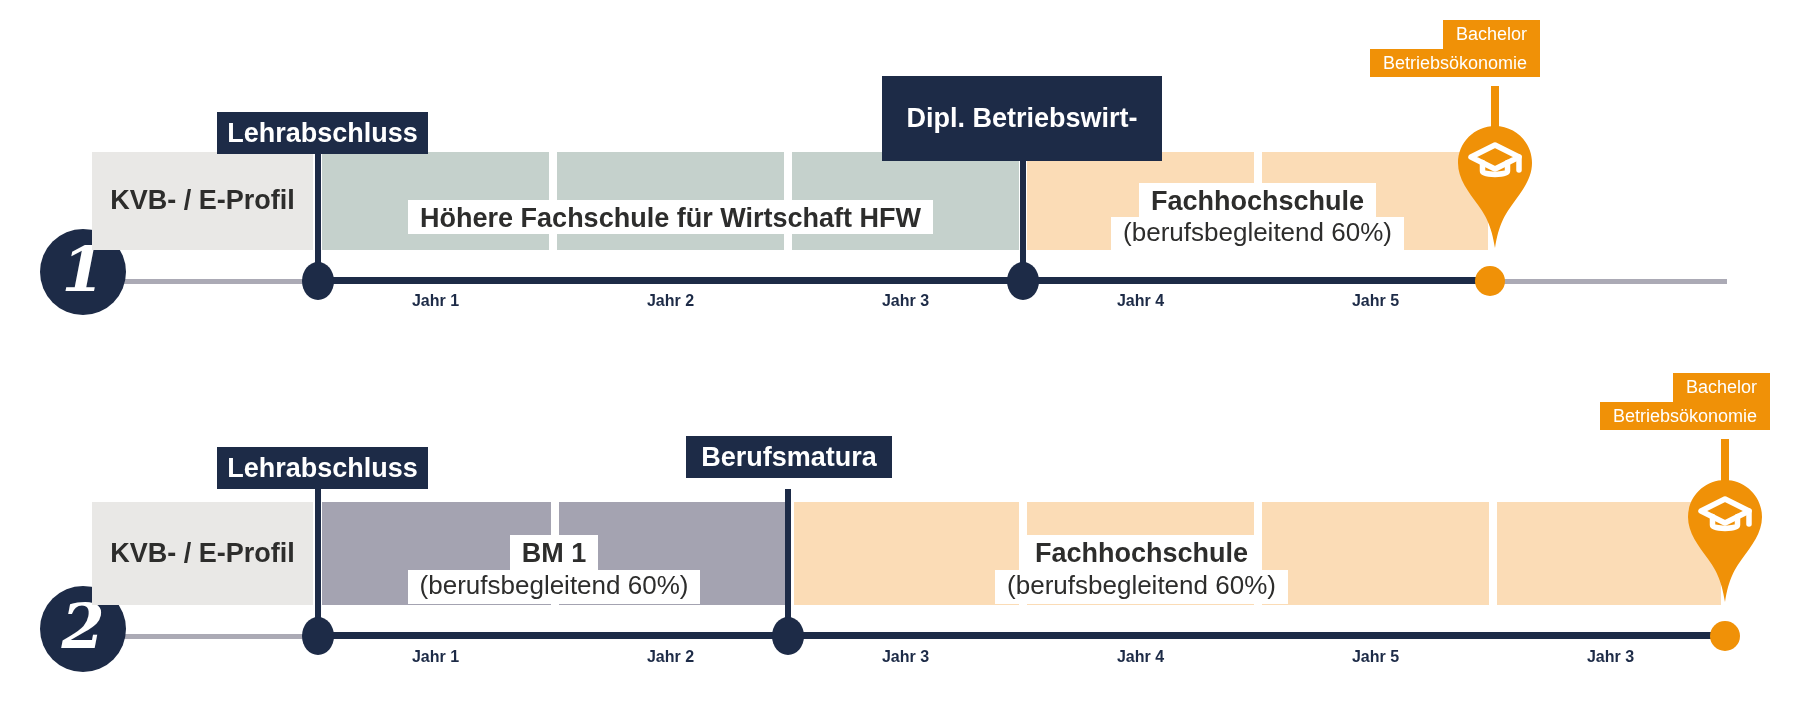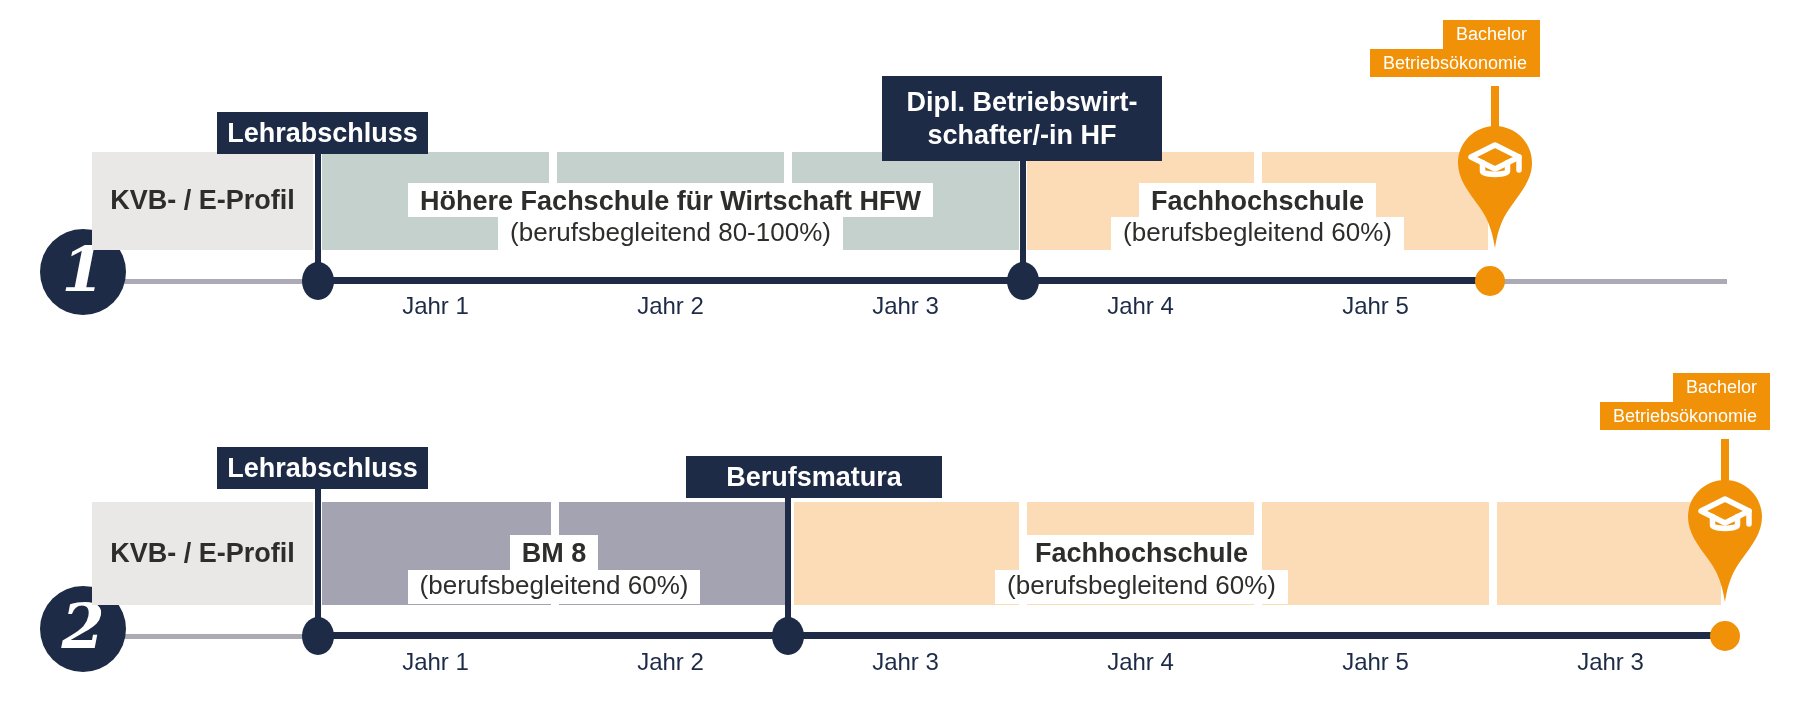--- a/index.html
+++ b/index.html
@@ -43,21 +43,21 @@
   .overlay .l2{background:#fff;font-size:26px;color:var(--textdark);
     padding:0 12px 3px;white-space:nowrap;line-height:1.2;}
   .tag{
     position:absolute;background:var(--navy);color:#fff;font-weight:bold;font-size:27px;
     display:flex;flex-direction:column;align-items:center;justify-content:center;
     text-align:center;line-height:1.2;box-sizing:border-box;
   }
   .pole{position:absolute;width:6px;background:var(--navy);}
   .year{
     position:absolute;width:235px;text-align:center;color:var(--navy);
-    font-size:24px;font-weight:400;
+    font-size:16px;font-weight:700;
   }
   .endlabel{position:absolute;display:flex;flex-direction:column;align-items:flex-end;}
   .endlabel .line{
     background:var(--orange);color:#fff;font-weight:normal;font-size:18px;
     padding:4px 13px;white-space:nowrap;line-height:1.15;
   }
   .conn{position:absolute;width:8px;background:var(--orange);}
   .pin{position:absolute;}
 </style>
 </head>
@@ -78,38 +78,36 @@
     <div class="kv" style="left:92px;top:152px;width:221px;height:98px">
       <span>KV</span>
       <span>B- / E-Profil</span>
     </div>
 
     <div class="bar sage" style="left:322px;top:152px;width:227px;height:98px"></div>
     <div class="bar sage" style="left:557px;top:152px;width:227px;height:98px"></div>
     <div class="bar sage" style="left:792px;top:152px;width:227px;height:98px"></div>
     <div class="overlay" style="left:322px;top:152px;width:697px;height:98px">
       <span class="l1">Höhere Fachschule für Wirtschaft HFW</span>
-      <span class="l2">(berufsbegleitend 80-100%)</span>
     </div>
 
     <div class="bar peach" style="left:1027px;top:152px;width:227px;height:98px"></div>
     <div class="bar peach" style="left:1262px;top:152px;width:226px;height:98px"></div>
     <div class="overlay" style="left:1027px;top:152px;width:461px;height:98px">
       <span class="l1">Fachhochschule</span>
       <span class="l2">(berufsbegleitend 60%)</span>
     </div>
 
     <div class="tag" style="left:217px;top:112px;width:211px;height:42px">
       <span>Lehrabschluss</span>
     </div>
     <div class="pole" style="left:315px;top:154px;height:126px"></div>
 
     <div class="tag" style="left:882px;top:76px;width:280px;height:85px">
       <span>Dipl. Betriebswirt-</span>
-      <span>schafter/-in HF</span>
     </div>
     <div class="pole" style="left:1020px;top:161px;height:119px"></div>
 
     <div class="dot navy" style="left:302px;top:262px"></div>
     <div class="dot navy" style="left:1007px;top:262px"></div>
     <div class="dot orange" style="left:1475px;top:266px"></div>
 
     <div class="endlabel" style="right:260px;top:20px">
       <span class="line">Bachelor</span>
       <span class="line">Betriebsökonomie</span>
@@ -141,39 +139,39 @@
     </div>
 
     <div class="kv" style="left:92px;top:502px;width:221px;height:103px">
       <span>KV</span>
       <span>B- / E-Profil</span>
     </div>
 
     <div class="bar purple" style="left:322px;top:502px;width:229px;height:103px"></div>
     <div class="bar purple" style="left:559px;top:502px;width:227px;height:103px"></div>
     <div class="overlay" style="left:322px;top:502px;width:464px;height:103px">
-      <span class="l1">BM 8</span>
+      <span class="l1">BM 1</span>
       <span class="l2">(berufsbegleitend 60%)</span>
     </div>
 
     <div class="bar peach" style="left:794px;top:502px;width:225px;height:103px"></div>
     <div class="bar peach" style="left:1027px;top:502px;width:227px;height:103px"></div>
     <div class="bar peach" style="left:1262px;top:502px;width:227px;height:103px"></div>
     <div class="bar peach" style="left:1497px;top:502px;width:224px;height:103px"></div>
     <div class="overlay" style="left:794px;top:502px;width:695px;height:103px">
       <span class="l1">Fachhochschule</span>
       <span class="l2">(berufsbegleitend 60%)</span>
     </div>
 
     <div class="tag" style="left:217px;top:447px;width:211px;height:42px">
       <span>Lehrabschluss</span>
     </div>
     <div class="pole" style="left:315px;top:489px;height:146px"></div>
 
-    <div class="tag" style="left:686px;top:456px;width:256px;height:42px">
+    <div class="tag" style="left:686px;top:436px;width:206px;height:42px">
       <span>Berufsmatura</span>
     </div>
     <div class="pole" style="left:785px;top:489px;height:146px"></div>
 
     <div class="dot navy" style="left:302px;top:617px"></div>
     <div class="dot navy" style="left:772px;top:617px"></div>
     <div class="dot orange" style="left:1710px;top:621px"></div>
 
     <div class="endlabel" style="right:30px;top:373px">
       <span class="line">Bachelor</span>

